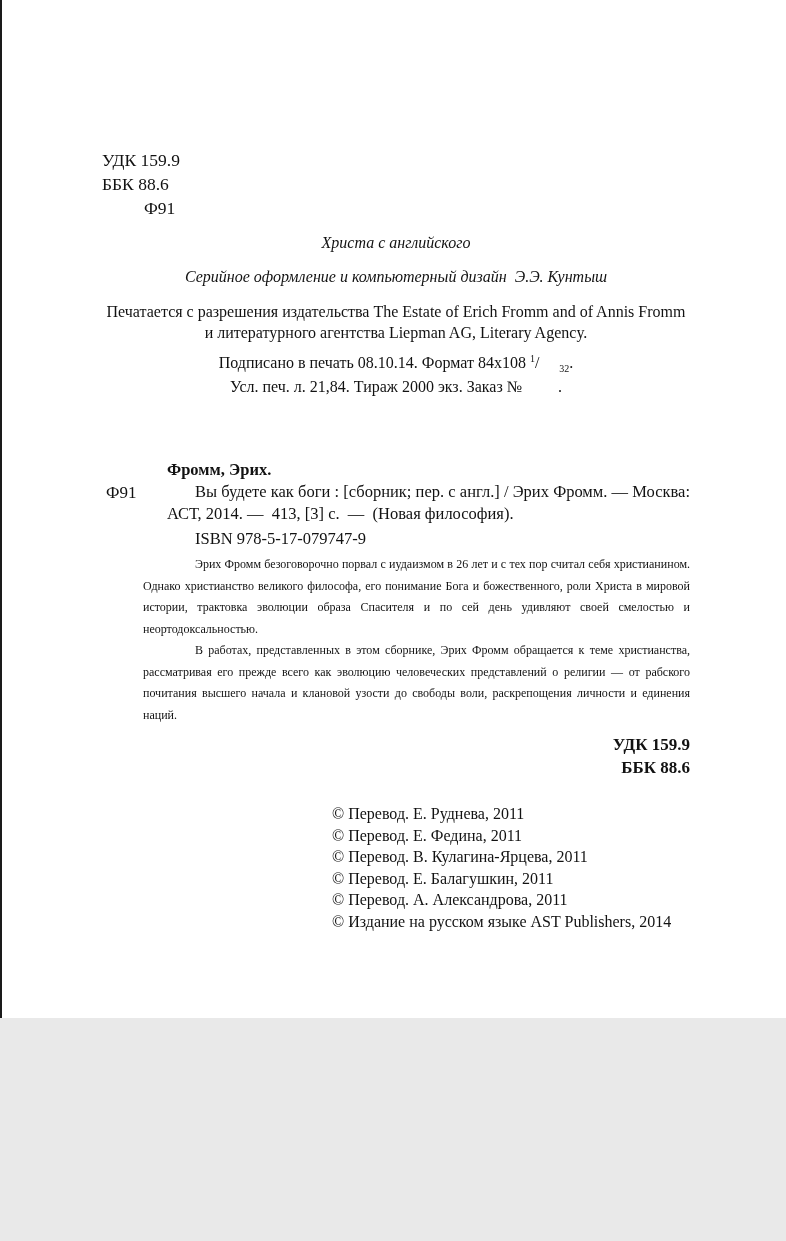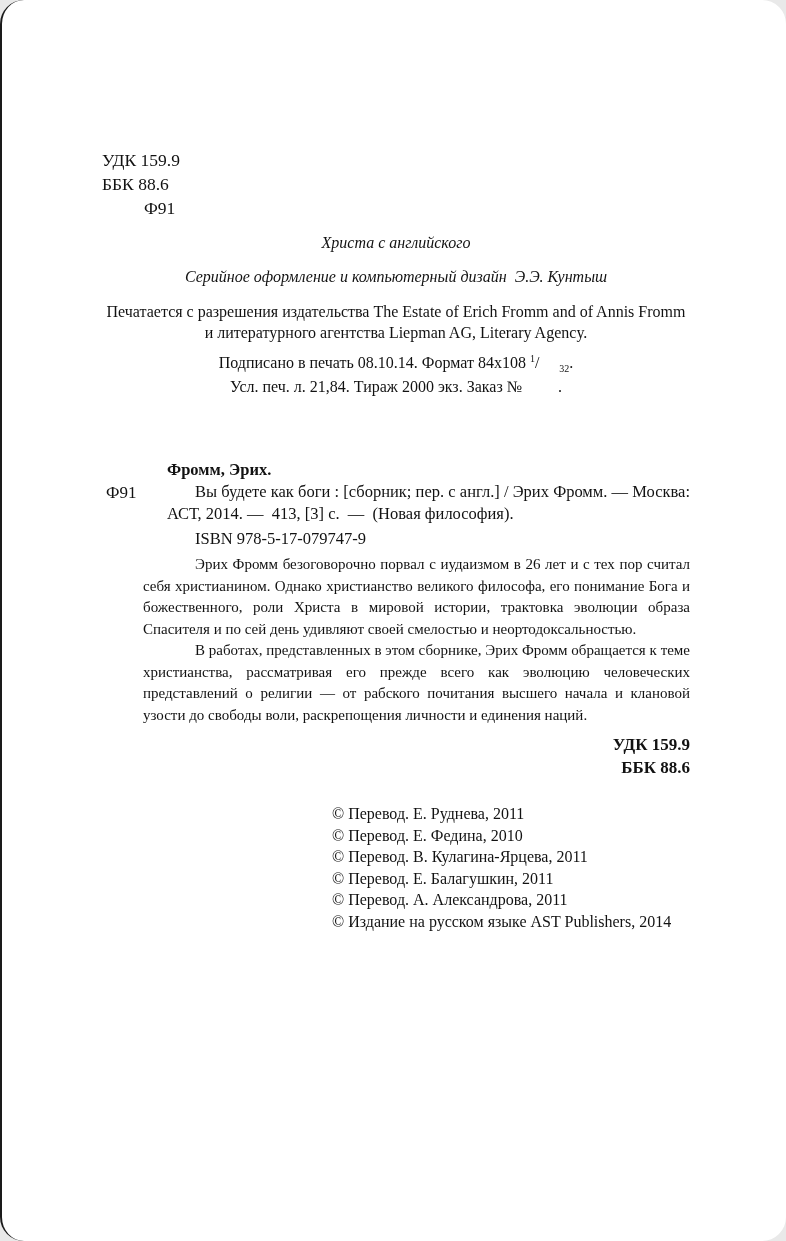--- a/index.html
+++ b/index.html
@@ -1,29 +1,28 @@
 <!DOCTYPE html>
 <html><head>
 <meta charset="utf-8">
 <style>
   html, body { margin:0; padding:0; background:#e9e9e9; }
   .page {
     position:relative;
-    width:786px; height:1241px;
+    width:786px; height:1018px;
     margin:0 auto;
     background:#ffffff;
     box-sizing:border-box;
     padding:148px 96px 0 100px;
     font-family:"Liberation Serif","DejaVu Serif",serif;
     color:#121212;
     font-size:16.5px;
     line-height:1.3;
     border-left:2px solid #1a1a1a;
     overflow:hidden;
-    border-radius:24px;
   }
   
   .codes-top { font-size:17.5px; line-height:24px; }
   .codes-top .code-line { white-space:pre; }
   .codes-top .indented { padding-left:42px; }
 
   
   .centered { text-align:center; }
   .series-line { margin-top:24px; font-size:16.5px; }
   .author-en { margin-top:11px; font-size:16.5px; }
@@ -36,21 +35,21 @@
   sub.frac-den { font-size:10px; vertical-align:-4px;margin-left:20px; }
 
   
   .bib-section { position:relative; margin-top:62px; }
   .bib-author { font-weight:bold; margin-left:65px; }
   .bib-code { position:absolute; left:4px; top:23px; font-size:17px; }
   .bib-entry { margin-left:65px; text-align:justify; text-indent:28px; line-height:22px; }
   .bib-isbn { margin-left:93px; margin-top:3px; }
 
   
-  .annotation { margin-top:5px; margin-left:41px; text-align:justify; font-size:15px; line-height:21.5px; }
+  .annotation { margin-top:5px; margin-left:41px; text-align:justify; font-size:12px; line-height:21.5px; }
   .annotation p { margin:0; text-indent:52px; }
 
   
   .codes-bottom { margin-top:7px; text-align:right; font-weight:bold; font-size:17px; line-height:23px; }
 
   
   .copyrights { margin-top:24px; margin-left:230px; font-size:16px; line-height:21.5px; }
   .copyrights div { white-space:pre; }
 </style>
 </head>
@@ -89,20 +88,20 @@
     <p>В работах, представленных в этом сборнике, Эрих Фромм обращается к теме христианства, рассматривая его прежде всего как эволюцию человеческих представлений о религии — от рабского почитания высшего начала и клановой узости до свободы воли, раскрепощения личности и единения наций.</p>
   </div>
 
   <div class="codes-bottom">
     <div>УДК 159.9</div>
     <div>ББК 88.6</div>
   </div>
 
   <div class="copyrights">
     <div>© Перевод. Е. Руднева, 2011</div>
-    <div>© Перевод. Е. Федина, 2010</div>
+    <div>© Перевод. Е. Федина, 2011</div>
     <div>© Перевод. В. Кулагина-Ярцева, 2011</div>
     <div>© Перевод. Е. Балагушкин, 2011</div>
     <div>© Перевод. А. Александрова, 2011</div>
     <div>© Издание на русском языке AST Publishers, 2014</div>
   </div>
 
 </div>
 
 </body></html>

